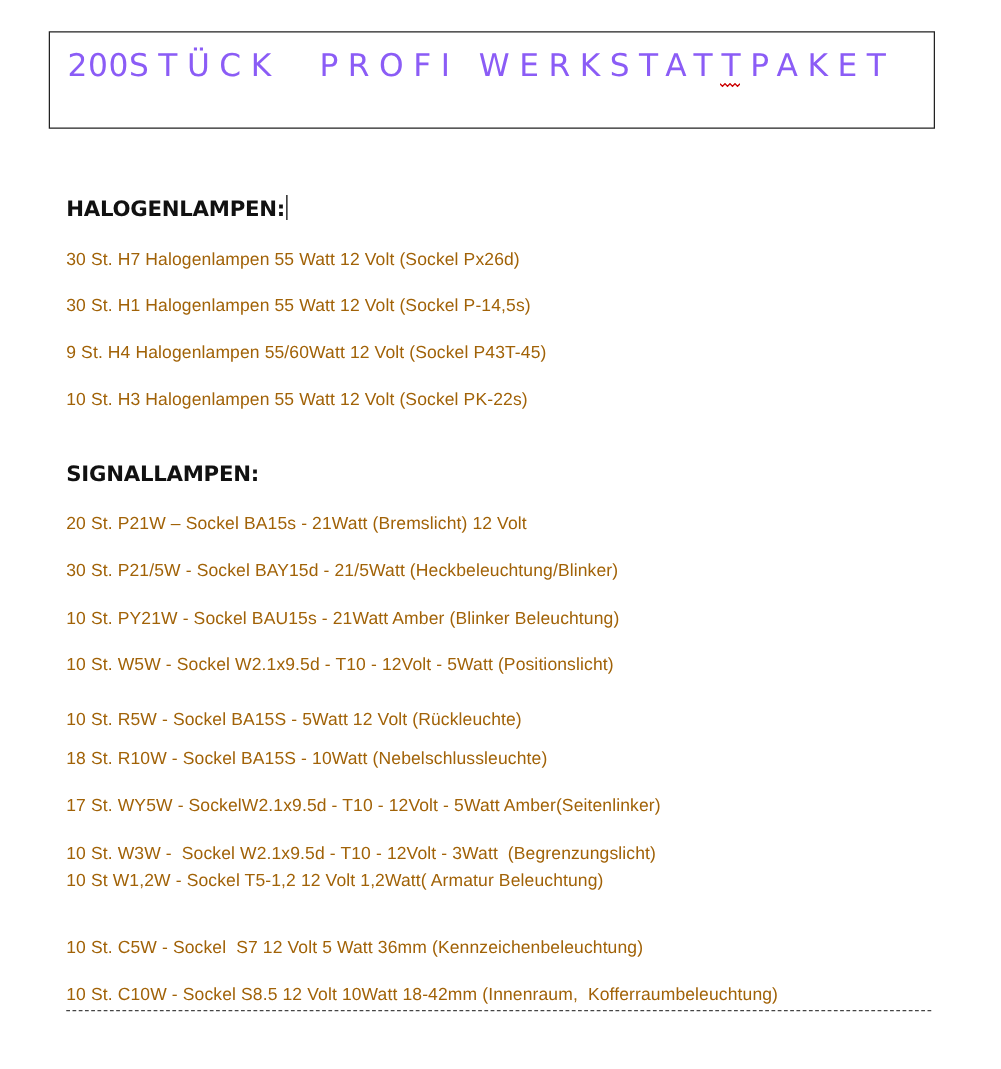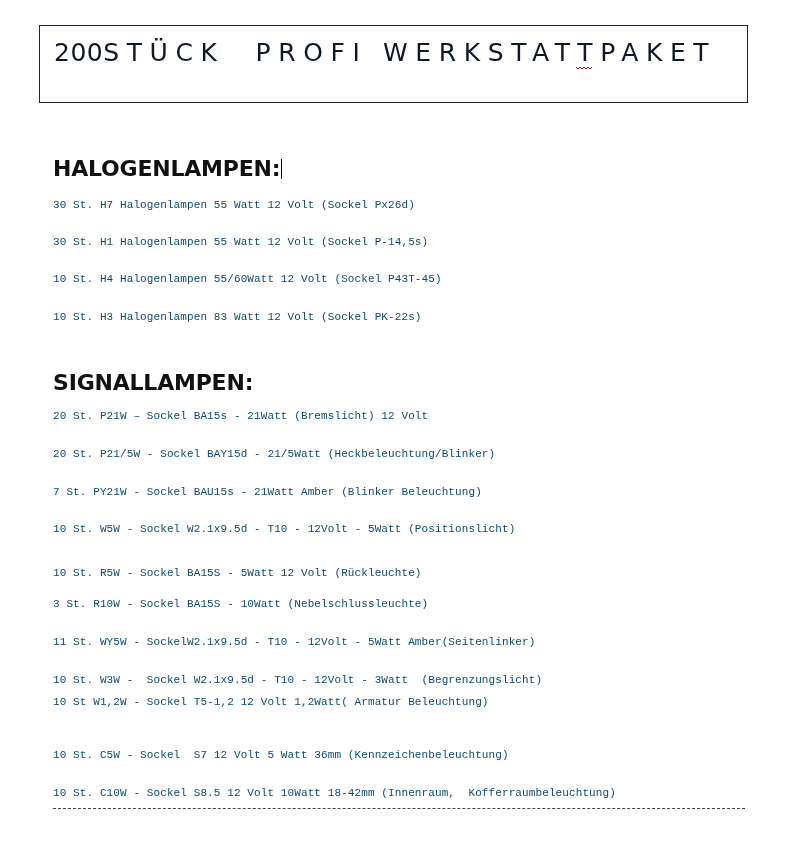--- a/index.html
+++ b/index.html
@@ -1,57 +1,57 @@
 <!DOCTYPE html>
 <html><head>
 <meta charset="utf-8">
 <style>
   html, body { margin: 0; padding: 0; background: #ffffff; }
   body { width: 801px; height: 855px; position: relative; overflow: hidden;
          font-family: "DejaVu Sans", sans-serif; color: #111; }
   .title-box { position: absolute; left: 39px; top: 25px; width: 709px; height: 78px;
                border: 1px solid #222; box-sizing: border-box; }
   .title-text { position: absolute; left: 14px; top: 12px; font-size: 25px;
-                letter-spacing: 7.6px; white-space: pre; color: #0f172a;
+                letter-spacing: 7.6px; white-space: pre; color: #8b5cf6;
                 font-family: "DejaVu Sans", sans-serif; font-weight: normal; }
   .title-text .num { letter-spacing: 0.5px; }
   .squiggle { position: absolute; left: 536px; top: 40px; width: 16px; height: 4px; }
-  .heading { position: absolute; left: 53px; font-size: 22px; font-weight: bold;
+  .heading { position: absolute; left: 53px; font-size: 17px; font-weight: bold;
              font-family: "DejaVu Sans", sans-serif; letter-spacing: -0.2px; }
   .cursor { display: inline-block; width: 1px; height: 20px; background: #000;
             vertical-align: -3px; margin-left: 1px; }
-  .line { position: absolute; left: 53px; font-size: 11px; white-space: pre;
-          font-family: Liberation Mono, monospace; color: #0c4a6e; letter-spacing: 0.1px; }
+  .line { position: absolute; left: 53px; font-size: 14px; white-space: pre;
+          font-family: Liberation Sans, sans-serif; color: #a16207; letter-spacing: 0.1px; }
   .dashes { position: absolute; left: 53px; top: 808px; width: 692px; height: 0;
             border-top: 1px dashed #444; }
 </style>
 </head>
 <body>
 
 <div class="title-box">
   <div class="title-text"><span class="num">200</span><span>STÜCK  PROFI WERKSTATTPAKET</span></div>
   <svg class="squiggle" viewBox="0 0 16 4">
     <polyline points="0,1 2,3 4,1 6,3 8,1 10,3 12,1 14,3 16,1" fill="none" stroke="#cc0000" stroke-width="1"></polyline>
   </svg>
 </div>
 
 <div class="heading" style="top:156px"><span>HALOGENLAMPEN:</span><span class="cursor"></span></div>
 
 <div class="line" style="top:199px">30 St. H7 Halogenlampen 55 Watt 12 Volt (Sockel Px26d)</div>
 <div class="line" style="top:236px">30 St. H1 Halogenlampen 55 Watt 12 Volt (Sockel P-14,5s)</div>
-<div class="line" style="top:273px">10 St. H4 Halogenlampen 55/60Watt 12 Volt (Sockel P43T-45)</div>
-<div class="line" style="top:311px">10 St. H3 Halogenlampen 83 Watt 12 Volt (Sockel PK-22s)</div>
+<div class="line" style="top:273px">9 St. H4 Halogenlampen 55/60Watt 12 Volt (Sockel P43T-45)</div>
+<div class="line" style="top:311px">10 St. H3 Halogenlampen 55 Watt 12 Volt (Sockel PK-22s)</div>
 
 <div class="heading" style="top:370px">SIGNALLAMPEN:</div>
 
 <div class="line" style="top:410px">20 St. P21W – Sockel BA15s - 21Watt (Bremslicht) 12 Volt</div>
-<div class="line" style="top:448px">20 St. P21/5W - Sockel BAY15d - 21/5Watt (Heckbeleuchtung/Blinker)</div>
-<div class="line" style="top:486px">7 St. PY21W - Sockel BAU15s - 21Watt Amber (Blinker Beleuchtung)</div>
+<div class="line" style="top:448px">30 St. P21/5W - Sockel BAY15d - 21/5Watt (Heckbeleuchtung/Blinker)</div>
+<div class="line" style="top:486px">10 St. PY21W - Sockel BAU15s - 21Watt Amber (Blinker Beleuchtung)</div>
 <div class="line" style="top:523px">10 St. W5W - Sockel W2.1x9.5d - T10 - 12Volt - 5Watt (Positionslicht)</div>
 <div class="line" style="top:567px">10 St. R5W - Sockel BA15S - 5Watt 12 Volt (Rückleuchte)</div>
-<div class="line" style="top:598px">3 St. R10W - Sockel BA15S - 10Watt (Nebelschlussleuchte)</div>
-<div class="line" style="top:636px">11 St. WY5W - SockelW2.1x9.5d - T10 - 12Volt - 5Watt Amber(Seitenlinker)</div>
+<div class="line" style="top:598px">18 St. R10W - Sockel BA15S - 10Watt (Nebelschlussleuchte)</div>
+<div class="line" style="top:636px">17 St. WY5W - SockelW2.1x9.5d - T10 - 12Volt - 5Watt Amber(Seitenlinker)</div>
 <div class="line" style="top:674px">10 St. W3W -  Sockel W2.1x9.5d - T10 - 12Volt - 3Watt  (Begrenzungslicht)</div>
 <div class="line" style="top:696px">10 St W1,2W - Sockel T5-1,2 12 Volt 1,2Watt( Armatur Beleuchtung)</div>
 <div class="line" style="top:749px">10 St. C5W - Sockel  S7 12 Volt 5 Watt 36mm (Kennzeichenbeleuchtung)</div>
 <div class="line" style="top:787px">10 St. C10W - Sockel S8.5 12 Volt 10Watt 18-42mm (Innenraum,  Kofferraumbeleuchtung)</div>
 
 <div class="dashes"></div>
 
 </body></html>

